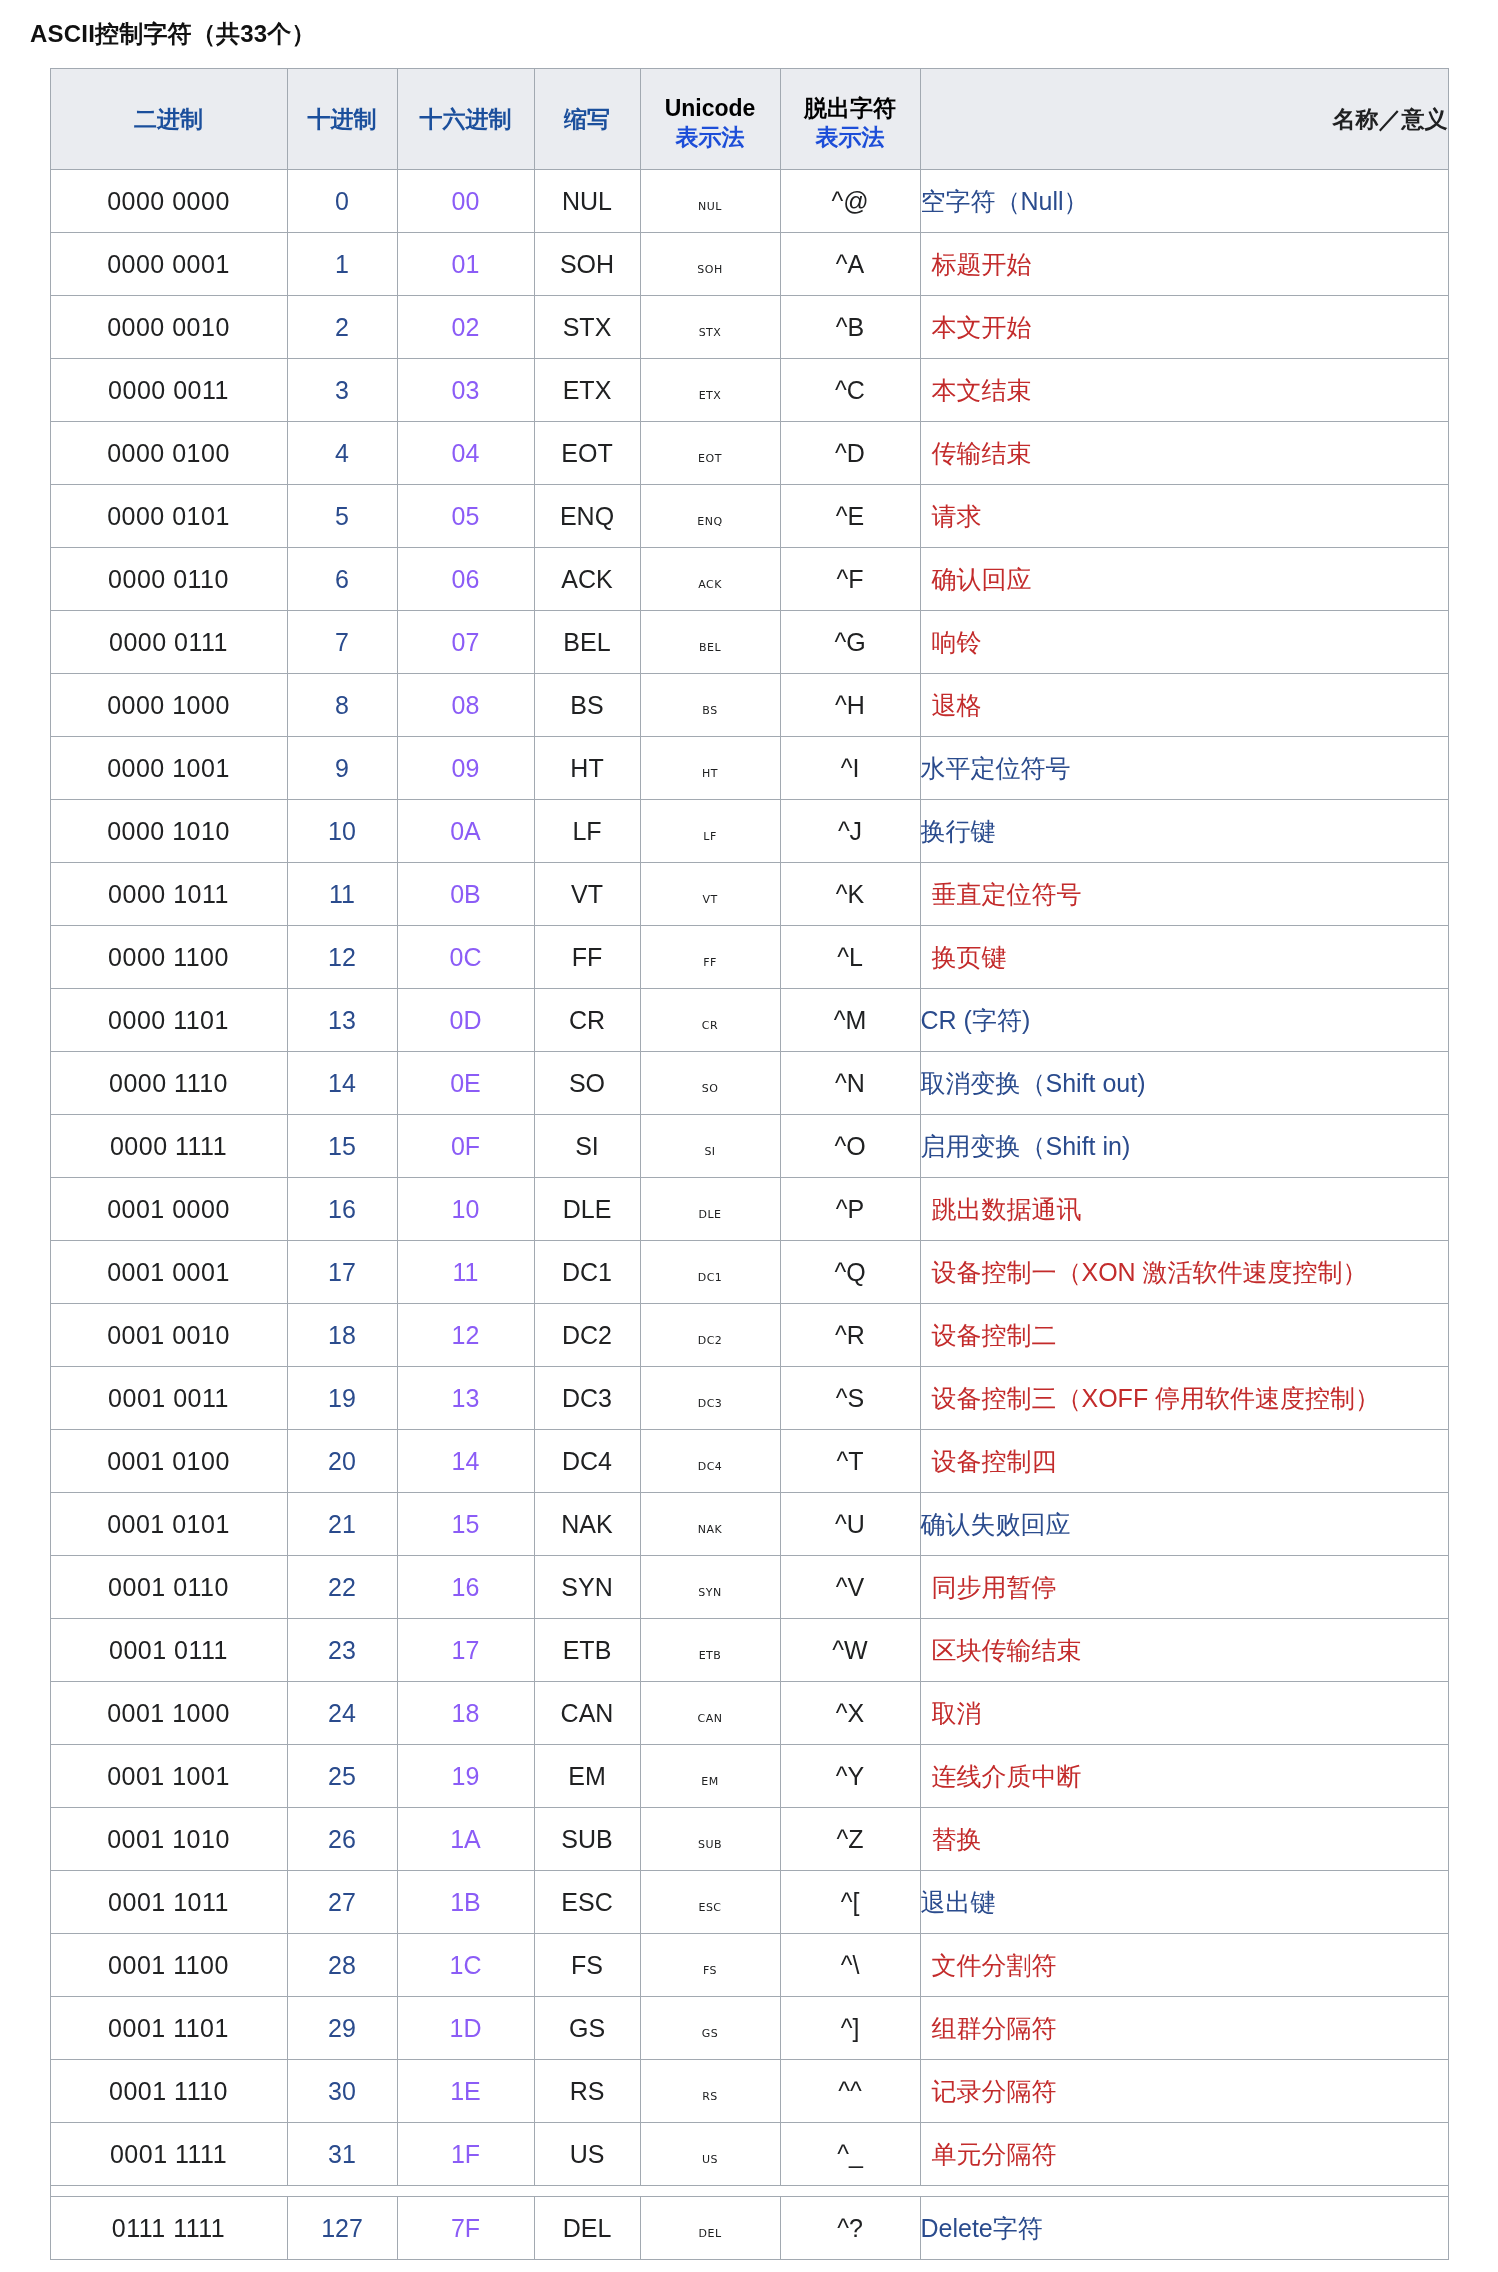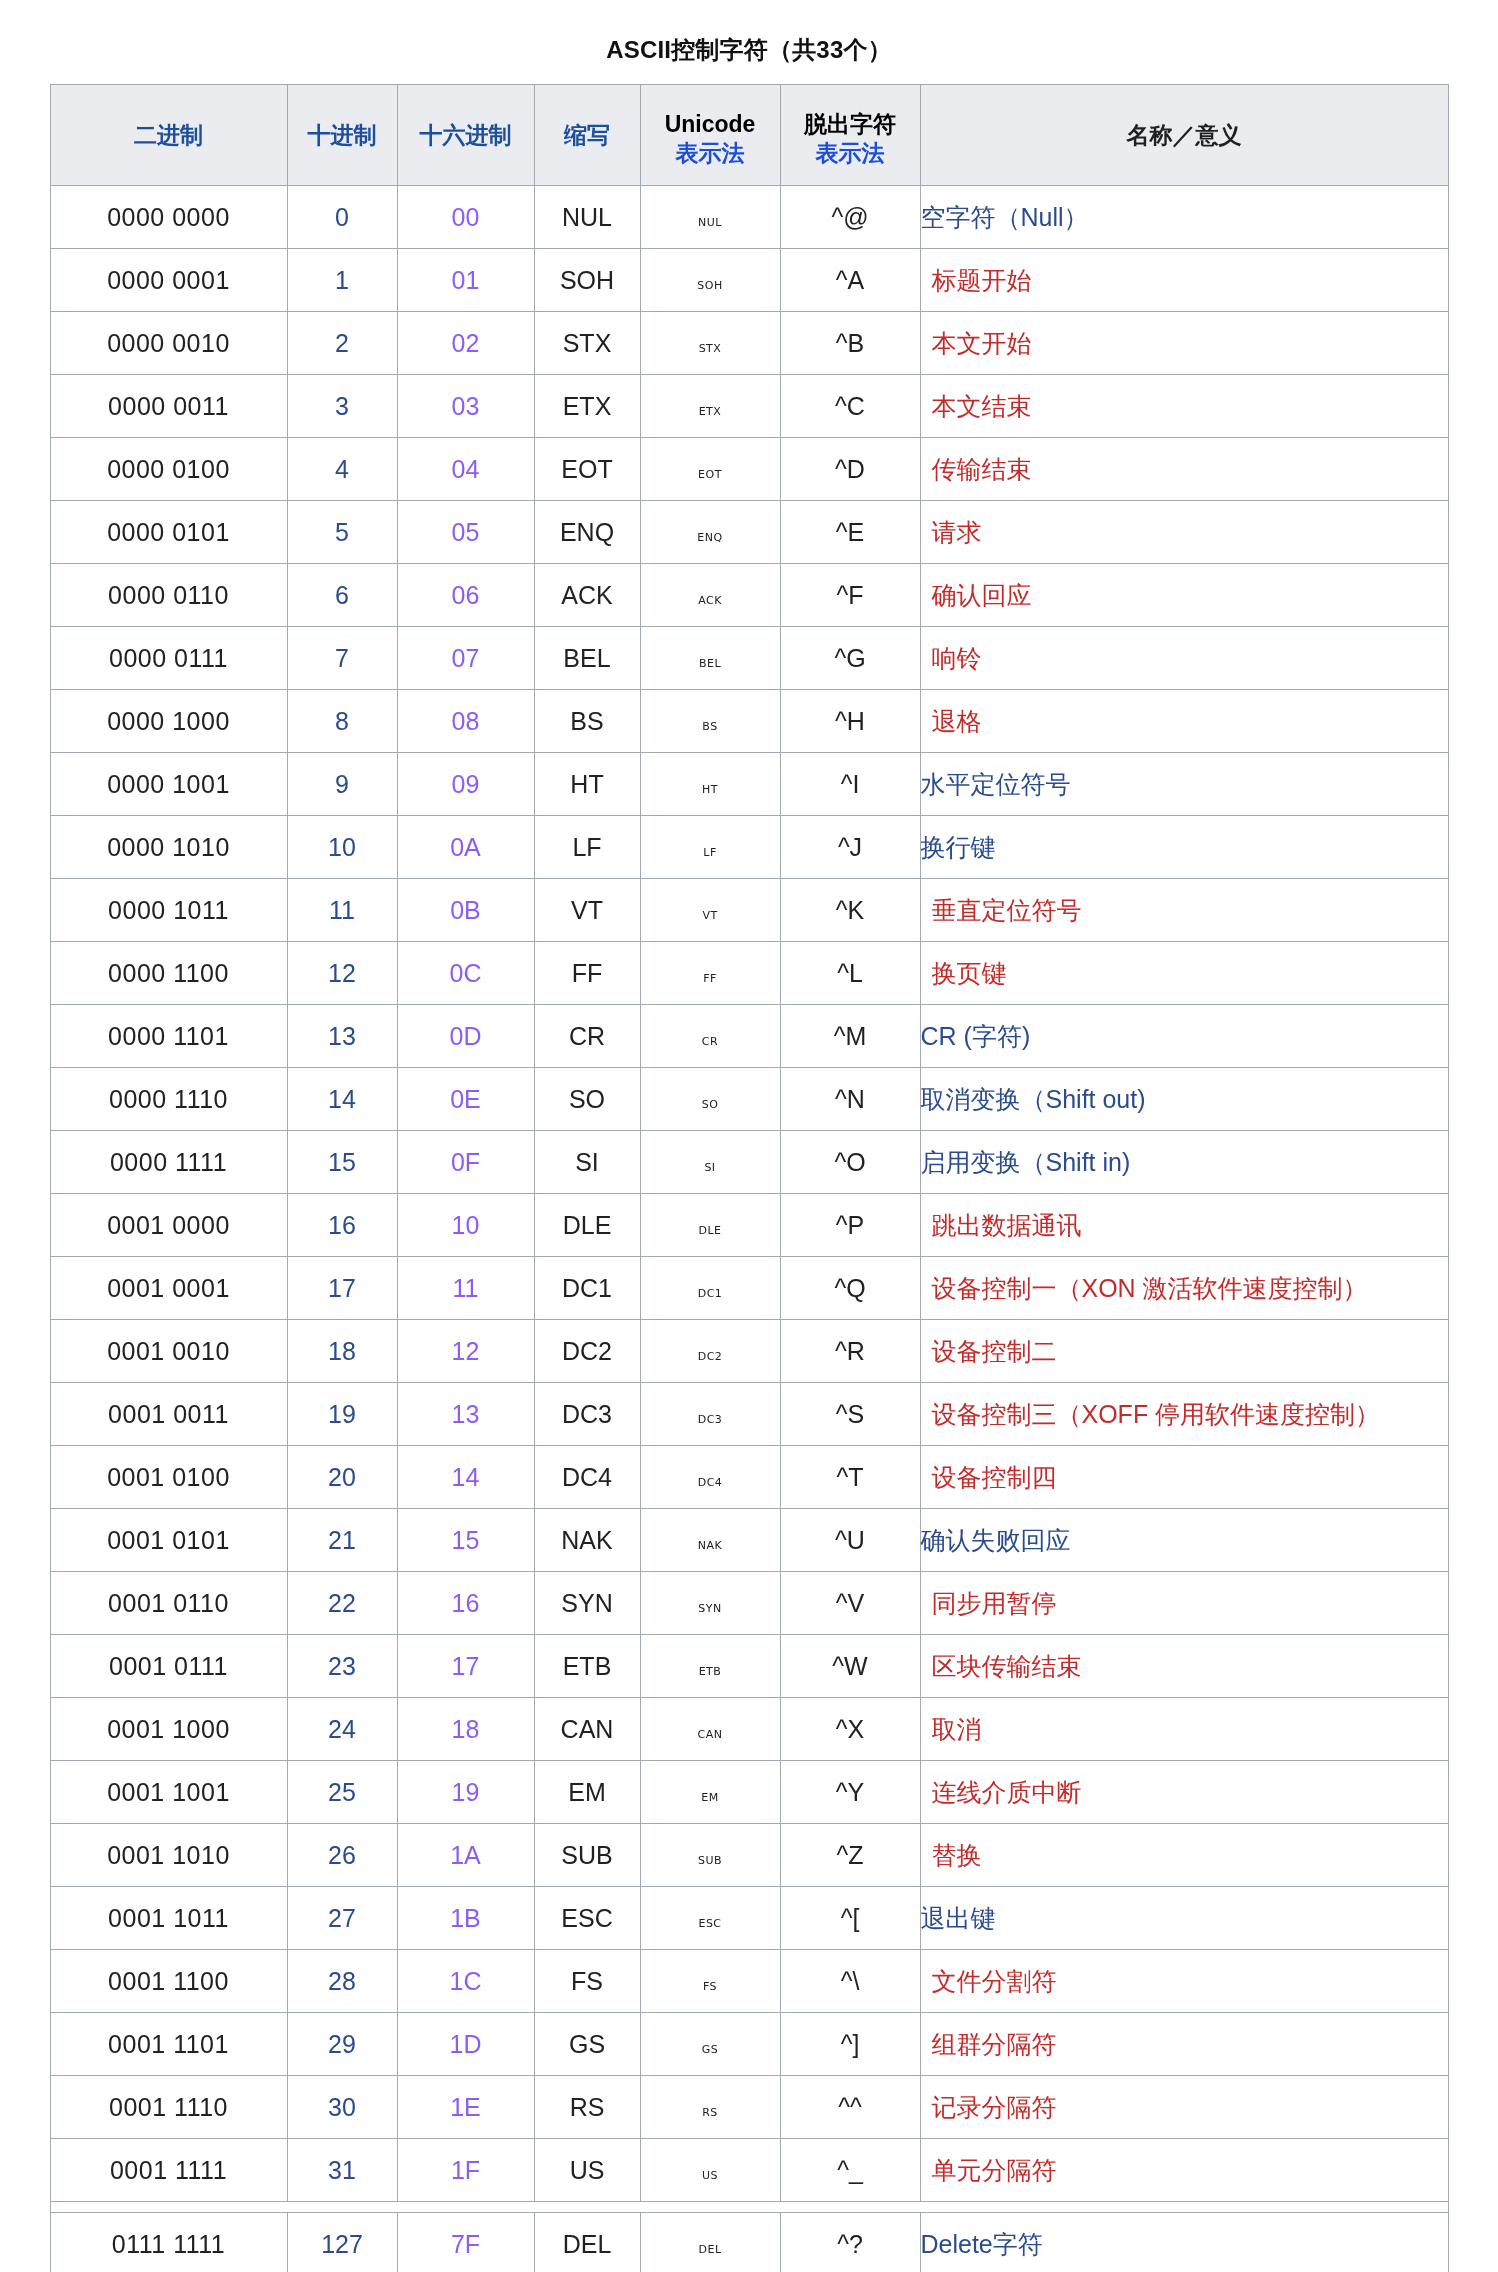--- a/index.html
+++ b/index.html
@@ -11,25 +11,24 @@
     width: 1498px;
     font-family: "Liberation Sans", sans-serif;
     color: #202122;
   }
   .page {
     width: 1498px;
     box-sizing: border-box;
     padding: 18px 30px 40px 30px;
   }
   .doc-title {
-    text-align: center;
     font-size: 24px;
     font-weight: bold;
     color: #111111;
-    margin: 16px 0 18px 0;
+    margin: 0 0 18px 0;
     letter-spacing: 0.2px;
   }
   table.ascii {
     border-collapse: collapse;
     width: 1398px;
     margin: 0 auto;
     background: #ffffff;
     table-layout: fixed;
   }
   table.ascii th, table.ascii td {
@@ -41,20 +40,21 @@
     background: #eaecf0;
     font-size: 23px;
     font-weight: bold;
     color: #1b4f9c;
     text-align: center;
     height: 100px;
     line-height: 1.25;
   }
   thead th.meaning {
     color: #202122;
+    text-align: right;
   }
   thead th .u-line1 { color:#000000; display:block;margin-top:7px; }
   thead th .u-line2 { color:#1d4ed8; display:block; }
   tbody td {
     height: 62px;
     font-size: 25px;
     text-align: center;
   }
   td.bin {
     color: #202122;

